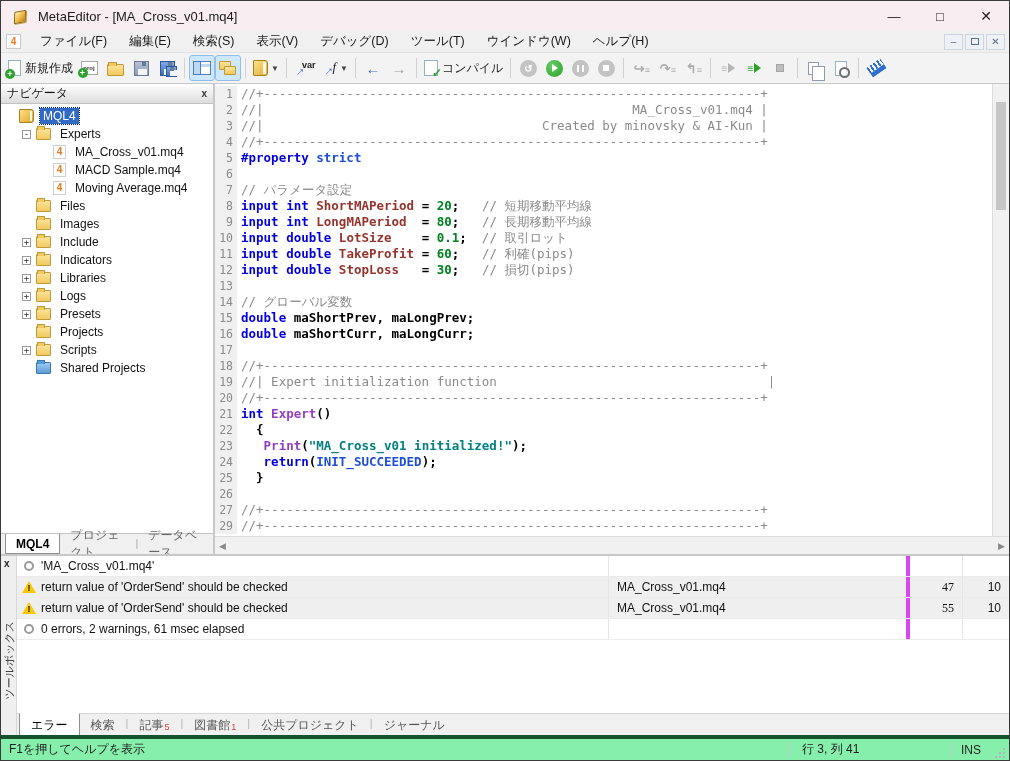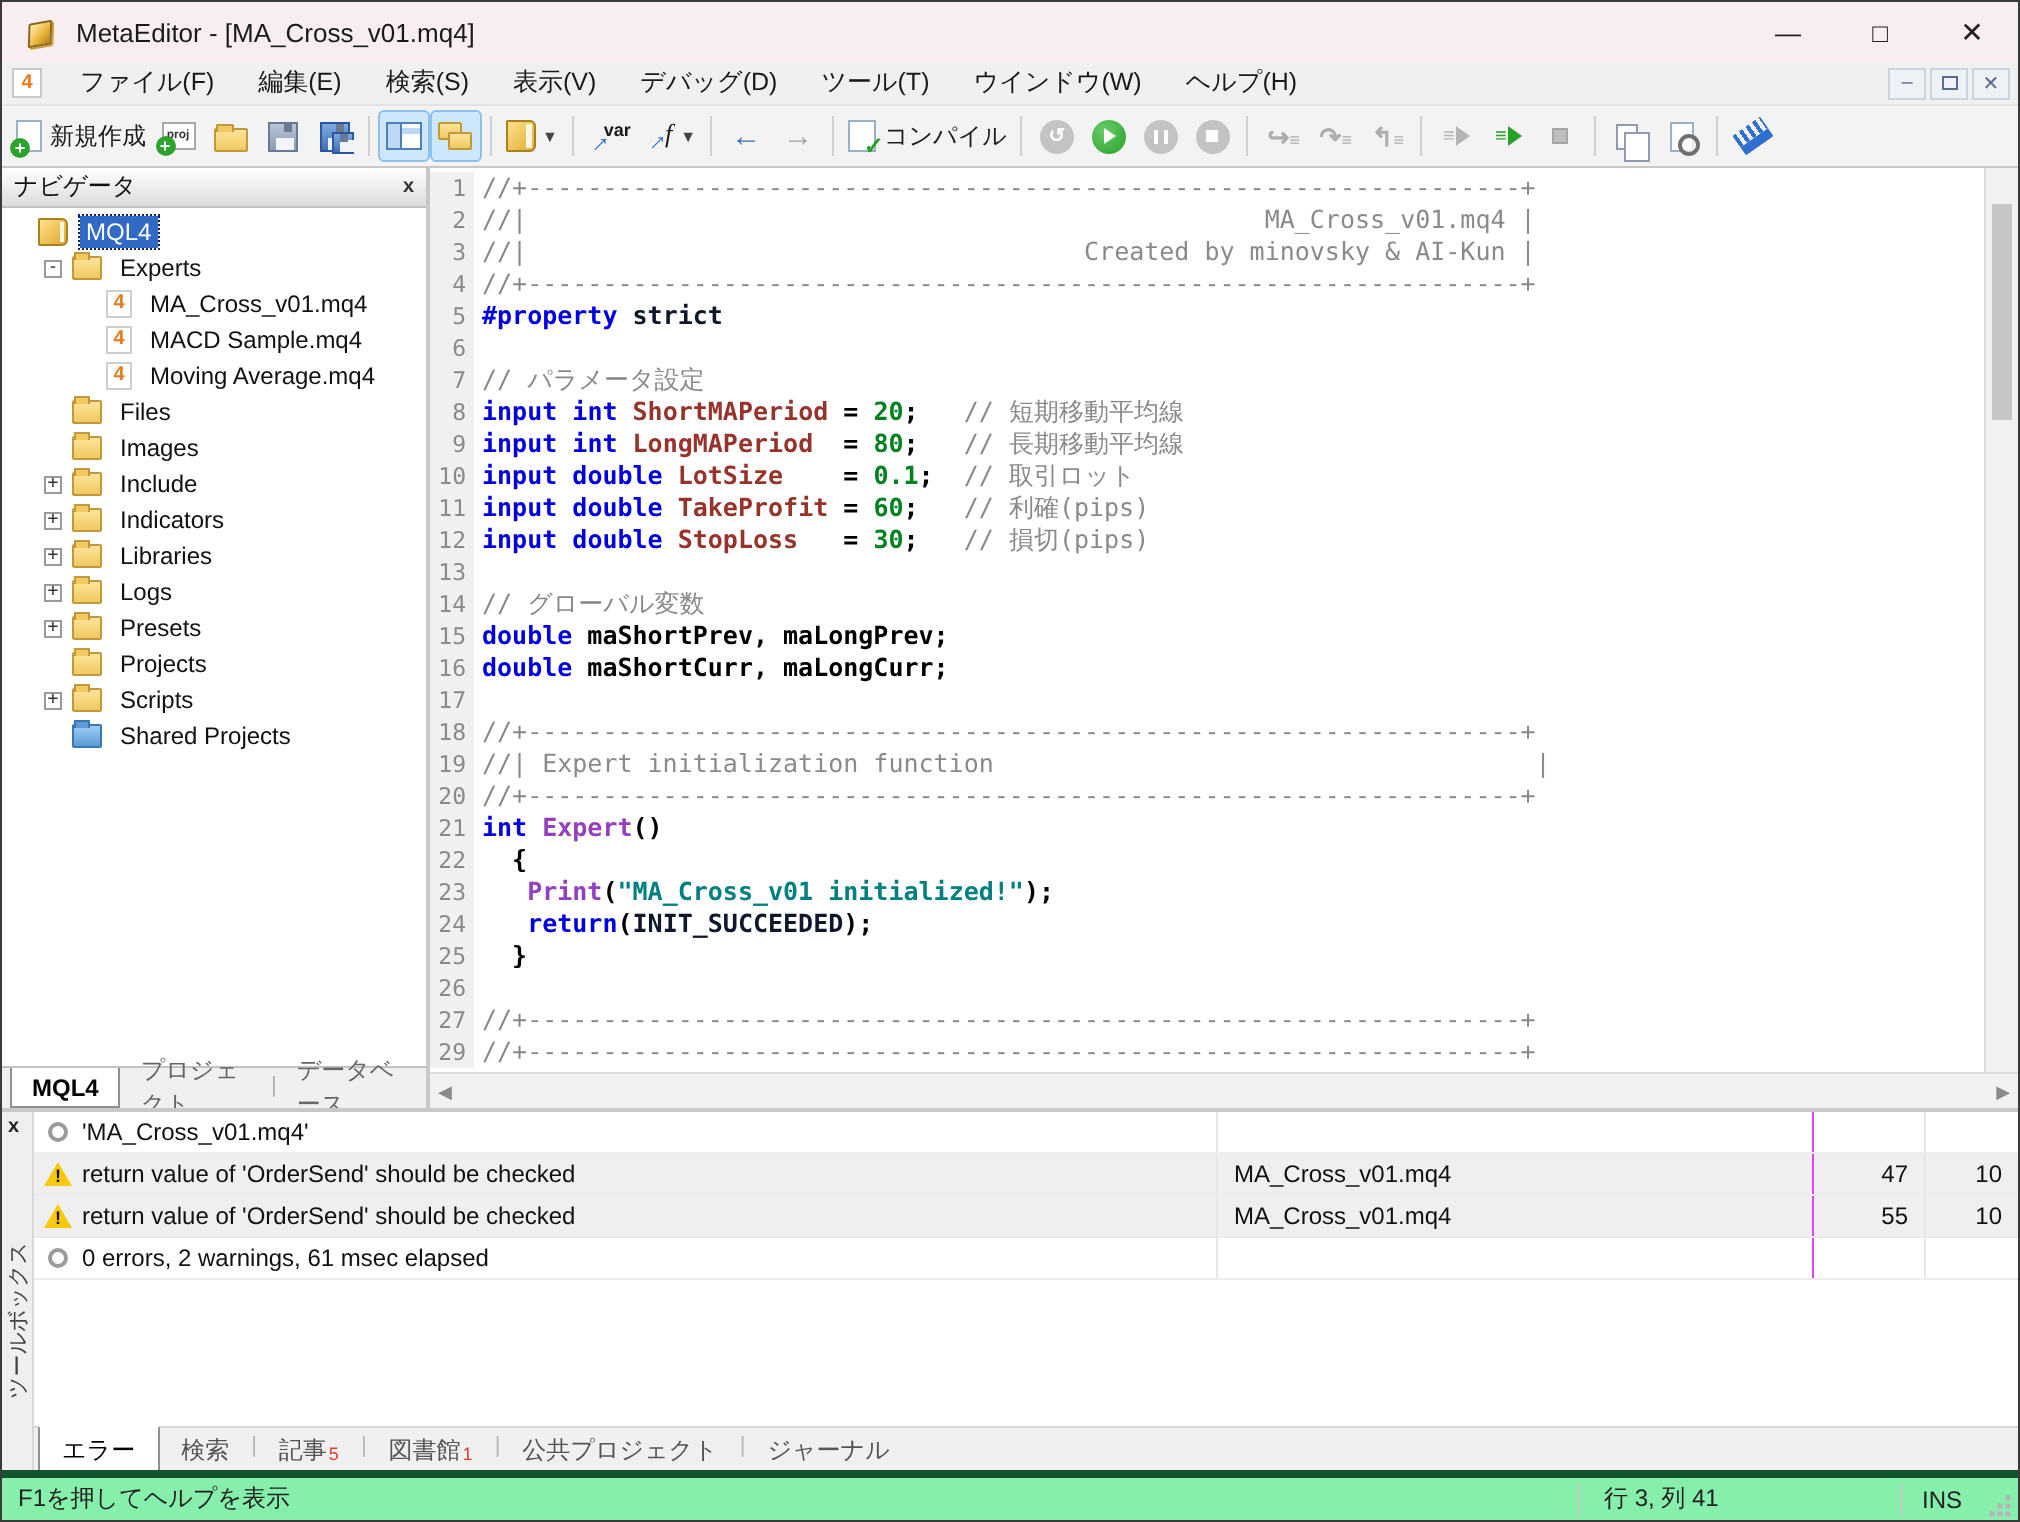--- a/index.html
+++ b/index.html
@@ -139,21 +139,21 @@
   .code-scroll { flex:1 1 auto; overflow:hidden; position:relative; padding-top:2px; }
   .code-line { display:flex; height:16px; line-height:16px; font-family:"DejaVu Sans Mono",monospace; font-size:12.5px; white-space:pre; }
   .line-num { width:22px; flex:0 0 auto; text-align:right; padding-right:4px; color:#8a8a8a; background:#f0f0f0; font-size:11.5px; }
   .line-text { padding-left:4px; font-weight:bold; color:#000; }
   .sc-c { color:#8a8a8a; font-weight:normal; }
   .sc-k { color:#0000e0; }
   .sc-p { color:#96332b; }
   .sc-n { color:#00821f; }
   .sc-s { color:#008080; }
   .sc-f { color:#9340bf; }
-  .sc-m { color:#0f172a;margin-top:24px; }
+  .sc-m { color:#1d4ed8;margin-top:24px; }
   .sc-t { color:#000; }
   .vscroll { width:17px; flex:0 0 auto; background:#f1f1f1; border-left:1px solid #dcdcdc; position:relative; }
   .vthumb { position:absolute; left:3px; right:3px; top:18px; height:108px; background:#c6c6c6; }
   .hscroll { height:18px; flex:0 0 auto; background:#f1f1f1; border-top:1px solid #dcdcdc;
     display:flex; align-items:center; justify-content:space-between; padding:0 4px; }
   .hs-arrow { font-size:9px; color:#8a8a8a; }
   
   .toolbox { height:181px; flex:0 0 auto; border-top:2px solid #c8c8c8; display:flex; background:#fff; }
   .tb-side { width:16px; flex:0 0 auto; background:#efefef; border-right:1px solid #d8d8d8; position:relative; }
   .tb-side .closex { position:absolute; top:2px; left:3px; font-size:10px; font-weight:bold; color:#222; }
@@ -163,21 +163,21 @@
   .grid-header { height:24px; display:flex; align-items:center; border-bottom:1px solid #e0e0e0; flex:0 0 auto; }
   .gh-cell { font-size:12px; color:#222; padding:0 8px; border-right:1px solid #e6e6e6; height:16px; line-height:16px; }
   .gh-detail { flex:1 1 auto; }
   .gh-file { width:298px; flex:0 0 auto; }
   .gh-line { width:56px; flex:0 0 auto; text-align:right; }
   .gh-col { width:47px; flex:0 0 auto; text-align:right; border-right:none; }
   .grid-row { height:21px; display:flex; align-items:center; font-size:12px; color:#111; border-bottom:1px solid #ececec; flex:0 0 auto; }
   .grid-row.shade { background:#efefef; }
   .gr-detail { flex:1 1 auto; display:flex; align-items:center; padding:0 8px 0 4px; overflow:hidden; white-space:nowrap; }
   .gr-file { width:298px; flex:0 0 auto; padding:0 8px; border-left:1px solid #e6e6e6; align-self:stretch; display:flex; align-items:center; }
-  .gr-line { width:56px; flex:0 0 auto; text-align:right; padding:0 8px; border-left:1px solid #d946ef; align-self:stretch; display:flex; align-items:center; justify-content:flex-end; }
+  .gr-line { width:56px; flex:0 0 auto; text-align:right; padding:0 8px; border-left:4px solid #d946ef; align-self:stretch; display:flex; align-items:center; justify-content:flex-end;font-family:Liberation Serif, serif; }
   .gr-col { width:47px; flex:0 0 auto; text-align:right; padding:0 8px; border-left:1px solid #e6e6e6; align-self:stretch; display:flex; align-items:center; justify-content:flex-end; }
   .row-icon { width:16px; flex:0 0 auto; margin-right:4px; display:flex; justify-content:center; }
   .info-icon { width:10px; height:10px; border-radius:50%; border:2px solid #9b9b9b; background:#fff; }
   .warn-icon { position:relative; width:14px; height:12px; }
   .warn-icon::before { content:""; position:absolute; left:0; top:0; width:0; height:0;
     border-left:7px solid transparent; border-right:7px solid transparent; border-bottom:12px solid #f7c908; }
   .warn-icon::after { content:"!"; position:absolute; left:5.5px; top:2px; font-size:9px; font-weight:bold; color:#111; }
   .tb-fill { flex:1 1 auto; }
   .tb-tabs { height:22px; flex:0 0 auto; background:#f0f0f0; border-top:1px solid #d5d5d5; display:flex; align-items:flex-start; padding-left:2px; }
   .ttab { font-size:12px; color:#555; padding:3px 11px; display:flex; align-items:flex-start; }

